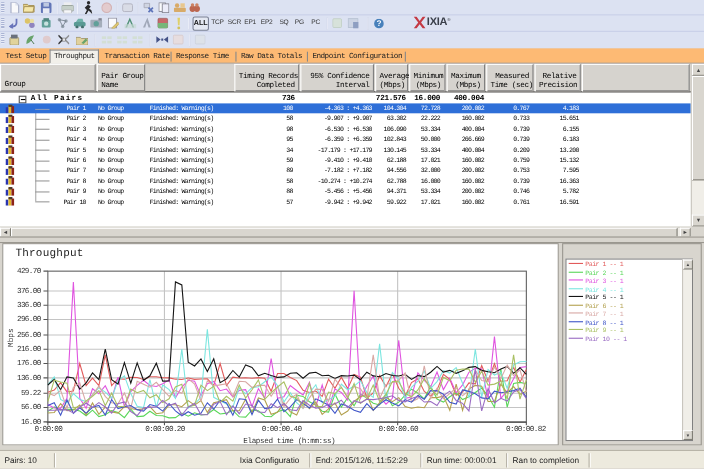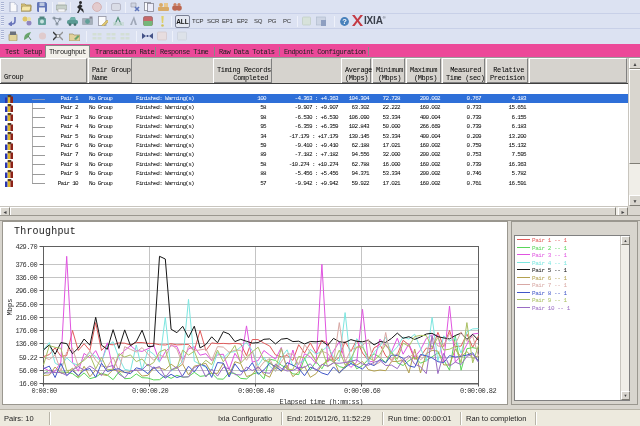--- a/index.html
+++ b/index.html
@@ -4,25 +4,25 @@
 body{width:640px;height:426px;overflow:hidden;font-family:"Liberation Mono",monospace;background:#d8d5ce}
 #app{position:relative;width:640px;height:426px}
 
 .toolbar{position:absolute;left:0;top:0;width:640px;height:44px;background:#dce2f2}
 .toolbar .rline{position:absolute;left:0;width:640px;height:1px;background:#c8d0e8}
 .grip{position:absolute;left:1px;width:3px;height:10px;background:repeating-linear-gradient(180deg,#aab4d4 0,#aab4d4 1px,#e8ecf8 1px,#e8ecf8 2px)}
 .ic{position:absolute;opacity:0.88;filter:saturate(0.75)}
 .tsep{position:absolute;width:1px;height:11px;background:#b2bbd6;border-right:1px solid #eef1fa}
 .allbtn{position:absolute;left:175px;top:14.5px;width:15px;height:13px;border:1px solid #7a8094;border-radius:2px;background:#e4e8f2;font:bold 6.5px "Liberation Sans";color:#111;text-align:center;line-height:12px}
 .tlab{position:absolute;top:17.5px;font:6px "Liberation Sans";color:#333;letter-spacing:-0.2px}
-.ixia{position:absolute;left:352px;top:15px;display:flex;align-items:center}
+.ixia{position:absolute;left:376px;top:15px;display:flex;align-items:center}
 .ixiatxt{font:bold 10px "Liberation Sans";color:#3a3f4a;letter-spacing:-0.2px;margin-left:1px}
 .reg{font:4px "Liberation Sans";color:#3a3f4a;vertical-align:top;margin-top:-6px}
 
-.tabbar{position:absolute;left:0;top:44px;width:640px;height:14px;background:#ec4899;border-bottom:1px solid #999;font:7px "Liberation Mono";letter-spacing:-0.5px}
+.tabbar{position:absolute;left:0;top:44px;width:640px;height:14px;background:#fdba74;border-bottom:1px solid #999;font:7px "Liberation Mono";letter-spacing:-0.5px}
 .tab{position:absolute;top:2px;height:12px;line-height:12px;color:#222;padding:0 3px}
 .tab.active{background:#f2f0ea;border:1px solid #888;border-bottom:1px solid #f2f0ea;top:1px;height:13px}
 .tabsep{position:absolute;top:3px;width:1px;height:9px;background:#888}
 
 .table{position:absolute;left:0;top:58px;width:640px;height:157px;background:#fff;overflow:hidden}
 .hdr{position:absolute;left:0;top:0;width:640px;height:26px;background:#d6d3ce;border-bottom:1px solid #404040}
 .hc{position:absolute;top:0;height:25px;background:#d6d3ce;border-right:1px solid #808080;border-top:1px solid #fff;border-left:1px solid #fff;box-shadow:inset 0 -1px 0 #808080;font:7px "Liberation Mono";letter-spacing:-0.35px;color:#000;padding:1px 3px;display:flex;flex-direction:column;justify-content:flex-end;white-space:nowrap}
 .hc.r{text-align:right}
 .hc.b{justify-content:flex-end;padding-bottom:2px}
 .allrow{position:absolute;left:0;top:27px;width:628px;height:10px;font:bold 7px "Liberation Mono";letter-spacing:-0.3px}
@@ -46,21 +46,21 @@
 .hbtn{position:absolute;width:10px;height:9px;background:#d9d6cf;border:1px solid #fff;border-right-color:#807e76;border-bottom-color:#807e76;font:5px "Liberation Sans";color:#444;text-align:center;line-height:8px}
 .hthumb{position:absolute;left:10px;top:0;width:606px;height:9px;background:#d9d6cf;border:1px solid #fff;border-right-color:#807e76;border-bottom-color:#807e76}
 
 .splitter{position:absolute;left:0;top:215px;width:640px;height:6px;background:#d8d5ce;border-top:1px solid #9a978f;border-bottom:1px solid #9a978f}
 
 .chart{position:absolute;left:2px;top:221px;width:506px;height:184px;background:#fff;border:1px solid #9a978f}
 .ctitle{position:absolute;left:11px;top:4px;font:10px "Liberation Mono";letter-spacing:0.2px;color:#222}
 .ylab{position:absolute;right:602px;font:7px "Liberation Mono";letter-spacing:-0.6px;color:#333;width:0}
 .ylabwrap .ylab{position:absolute;left:0;width:32px;text-align:right}
 .xlab{position:absolute;top:165px;width:50px;text-align:center;font:7px "Liberation Mono";letter-spacing:-0.6px;color:#333}
-.elapsed{position:absolute;left:160px;top:176px;width:200px;text-align:right;font:7px "Liberation Mono";letter-spacing:-0.4px;color:#333}
+.elapsed{position:absolute;left:160px;top:176px;width:200px;text-align:center;font:7px "Liberation Mono";letter-spacing:-0.4px;color:#333}
 .mbps{position:absolute;left:-1px;top:81px;font:7px "Liberation Mono";color:#333;transform:rotate(-90deg)}
 
 .legend{position:absolute;left:511px;top:221px;width:127px;height:184px;background:#d8d5ce;border:1px solid #9a978f}
 .ltitle{position:absolute;left:0;top:2px;width:100%;text-align:center;font:bold 9px "Liberation Mono";color:#000}
 .lbox{position:absolute;left:2px;top:13px;width:116px;height:166px;background:#fff;border:1px solid #808080}
 .lrow{position:relative;height:7.5px;font:6px "Liberation Mono";letter-spacing:-0.45px;white-space:nowrap;padding-left:2px;line-height:7.5px}
 .lrows{position:absolute;left:0;top:1px;width:100%}
 .lsw{display:inline-block;width:13px;height:1px;vertical-align:2px;margin-right:2px}
 .lsb{position:absolute;right:0;top:0;width:9px;height:164px;background:#f0eee8;border-left:1px solid #c8c5be}
 .lsbtn{position:absolute;width:9px;height:9px;background:#d9d6cf;border:1px solid #fff;border-right-color:#807e76;border-bottom-color:#807e76;font:4px "Liberation Sans";color:#444;text-align:center;line-height:8px}
@@ -269,27 +269,36 @@
   <span class="tab" style="left:216px">Raw Data Totals</span>
   <span class="tabsep" style="left:279px"></span>
   <span class="tab" style="left:281px">Endpoint Configuration</span>
   <span class="tabsep" style="left:368px"></span>
  </div>
  <div class="table">
   <div class="hdr">
         <div class="hc b" style="left:0px;width:87px;">Group</div>
 <div class="hc" style="left:88px;width:44px;">Pair Group<br>Name</div>
 <div class="hc r" style="left:213px;width:59px;">Timing Records<br>Completed</div>
+<div class="hc r" style="left:273px;width:67px;">95% Confidence<br>Interval</div>
 <div class="hc r" style="left:341px;width:30px;">Average<br>(Mbps)</div>
 <div class="hc r" style="left:372px;width:33px;">Minimum<br>(Mbps)</div>
 <div class="hc r" style="left:406px;width:35px;">Maximum<br>(Mbps)</div>
 <div class="hc r" style="left:442px;width:43px;">Measured<br>Time (sec)</div>
 <div class="hc r" style="left:486px;width:42px;">Relative<br>Precision</div>
 <div class="hc b" style="left:529px;width:98px;"></div>
 </div>
+  <div class="allrow">
+        <span class="minus"></span>
+        <span class="t" style="letter-spacing:1.1px">All Pairs</span>
+        <span class="c num" style="position:absolute;right:360px;top:1px">736</span>
+        <span class="c num" style="position:absolute;right:259px;top:1px">721.576</span>
+        <span class="c num" style="position:absolute;right:228px;top:1px">16.000</span>
+        <span class="c num" style="position:absolute;right:188px;top:1px">400.004</span>
+      </div>
   <div class="vline"></div>
   <div class="trow sel" style="top:36.0px">
         <span class="picon"><svg width="8" height="8" viewBox="0 0 8 8">
             <rect x="0" y="2.5" width="2.6" height="5.5" fill="#2a35b0"></rect>
             <rect x="2.7" y="0.8" width="2.6" height="7.2" fill="#e0b82c"></rect>
             <rect x="5.4" y="1.5" width="2.6" height="6.5" fill="#8d2318"></rect>
             <rect x="2.7" y="0" width="3.6" height="2.2" fill="#50392a"></rect>
           </svg></span>
         <span class="branch" style="border-color:#8899bb"></span>
         <span class="c gname">Pair 1</span>

